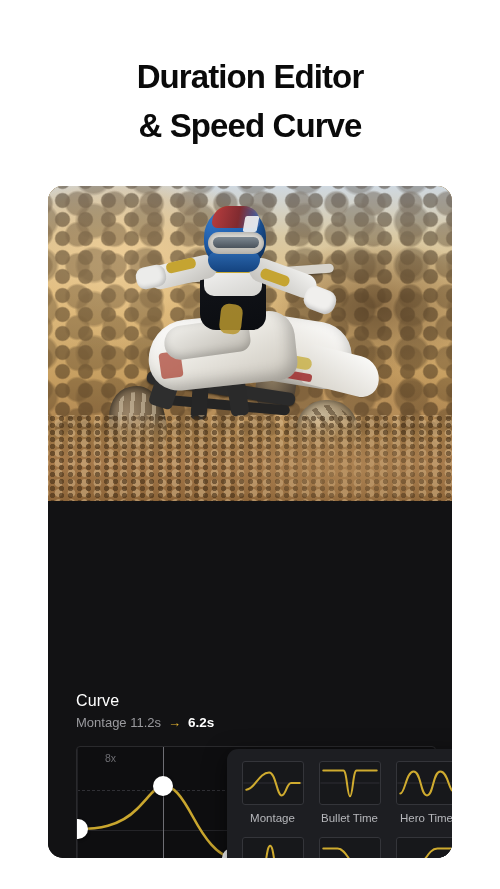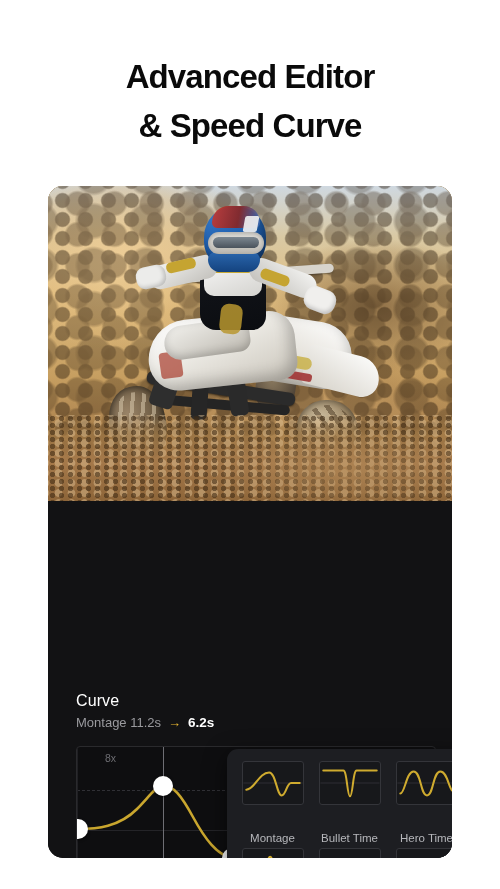--- a/index.html
+++ b/index.html
@@ -227,36 +227,36 @@
     width: 245px; height: 170px;
     background: #1d1e22;
     border-radius: 11px;
     box-shadow: 0 6px 22px rgba(0,0,0,.55);
     padding: 12px 10px 10px 10px;
     display: grid;
     grid-template-columns: repeat(3, 1fr);
     grid-template-rows: repeat(2, 1fr);
     column-gap: 6px; row-gap: 4px;
   }
-  .preset { display: flex; flex-direction: column; align-items: center; gap: 20px; }
+  .preset { display: flex; flex-direction: column; align-items: center; }
   .preset-thumb {
     width: 62px; height: 44px;
     border: 1px solid #34353a; border-radius: 3px;
     background: #17181b;
     display: block;
   }
   .preset-label { margin-top: 7px; font-size: 11.5px; color: #b6b7bb; white-space: nowrap; }
 </style>
 </head>
 <body>
 
 <div id="page">
 
   <div class="headline">
-    <span>Advanced Editor</span>
+    <span>Duration Editor</span>
     <span class="l2">&amp; Speed Curve</span>
   </div>
 
   <div class="card">
 
     <div class="photo">
       <div class="photo-sky"></div>
       <div class="photo-speck"></div>
 
       <div class="quad">

